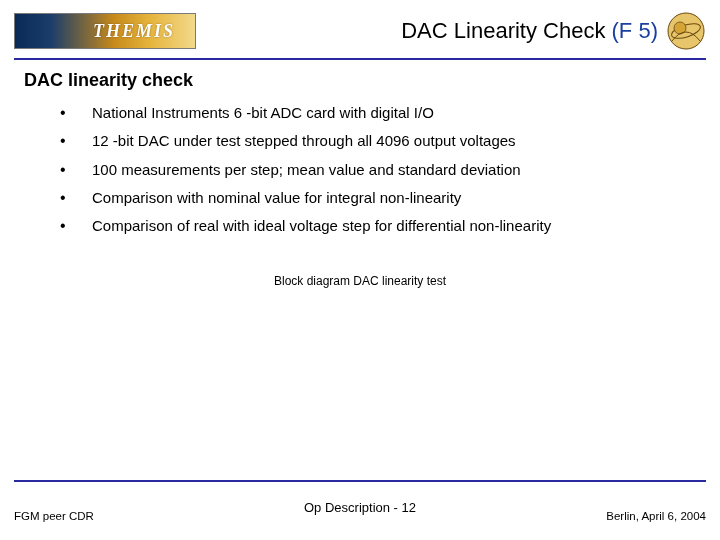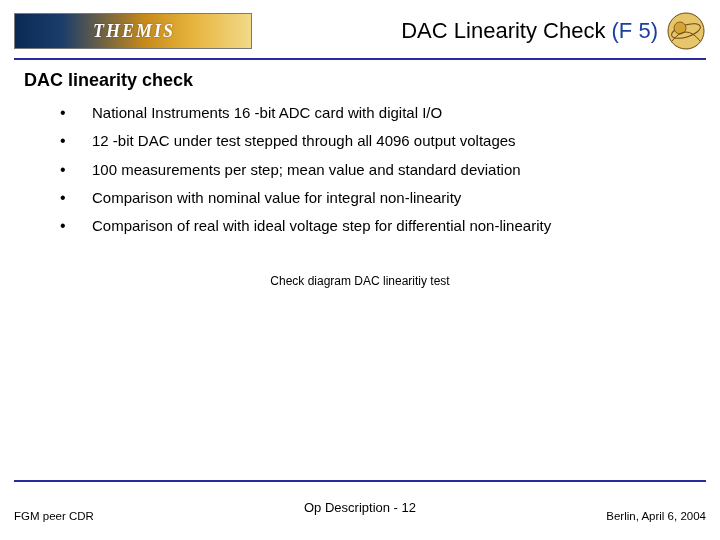--- a/index.html
+++ b/index.html
@@ -13,21 +13,21 @@
     position: relative;
     overflow: hidden;
   }
   .header {
     display: flex;
     align-items: center;
     padding: 6px 14px 0 14px;
     height: 50px;
   }
   .logo-box {
-    width: 238px;
+    width: 182px;
     height: 36px;
     border: 1px solid #7a7a7a;
     background: linear-gradient(90deg, #0a2a55 0%, #1b3d6b 20%, #c78a1a 55%, #e6b43c 75%, #f2d98a 100%);
     position: relative;
     display: flex;
     align-items: center;
     box-sizing: border-box;
   }
   .logo-text {
     color: #ffffff;
@@ -142,27 +142,27 @@
       <path d="M6 30 Q20 12 34 30" fill="none" stroke="#6b4a10" stroke-width="1"></path>
     </svg>
   </div>
 </div>
 
 <div class="rule"></div>
 
 <div class="content">
   <div class="section-heading">DAC linearity check</div>
   <ul class="bullets">
-    <li><span>National Instruments 16 -bit ADC card with digital I/O</span></li>
+    <li><span>National Instruments 6 -bit ADC card with digital I/O</span></li>
     <li><span>12 -bit DAC under test stepped through all 4096 output voltages</span></li>
     <li><span>100 measurements per step; mean value and standard deviation</span></li>
     <li><span>Comparison with nominal value for integral non-linearity</span></li>
     <li><span>Comparison of real with ideal voltage step for differential non-linearity</span></li>
   </ul>
-  <div class="diagram-caption">Check diagram DAC linearitiy test</div>
+  <div class="diagram-caption">Block diagram DAC linearity test</div>
 </div>
 
 <div class="footer">
   <div class="rule2"></div>
   <div class="footer-row">
     <span class="footer-left">FGM peer CDR</span>
     <span class="footer-center">Op Description - 12</span>
     <span class="footer-right">Berlin, April 6, 2004</span>
   </div>
 </div>

